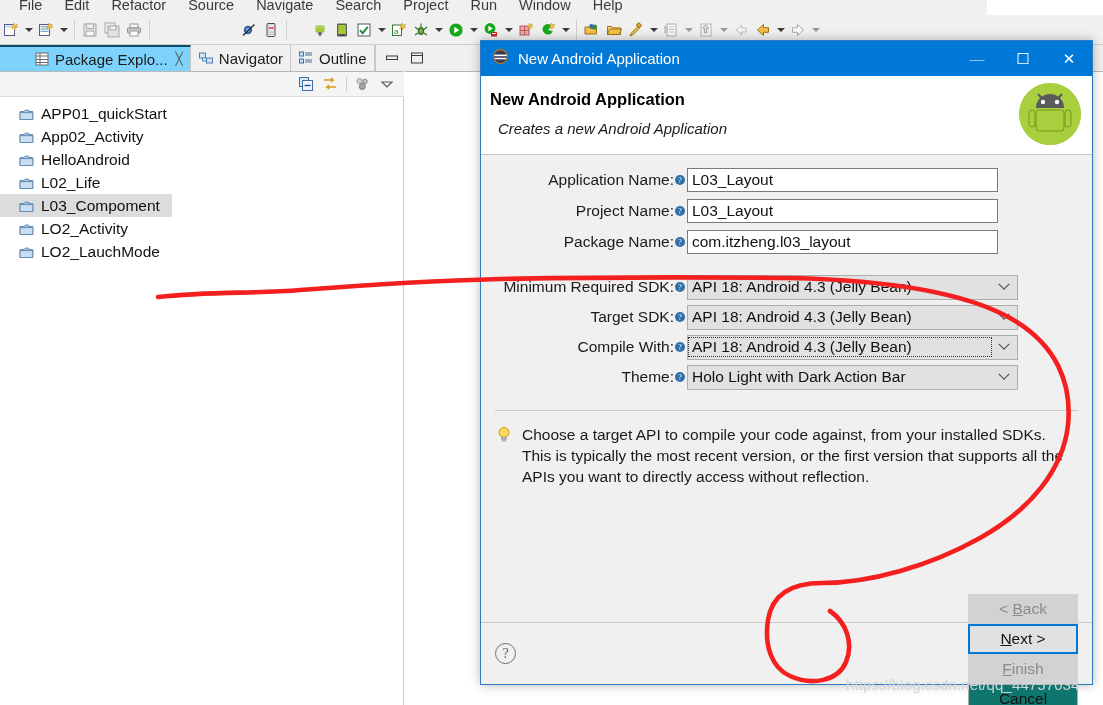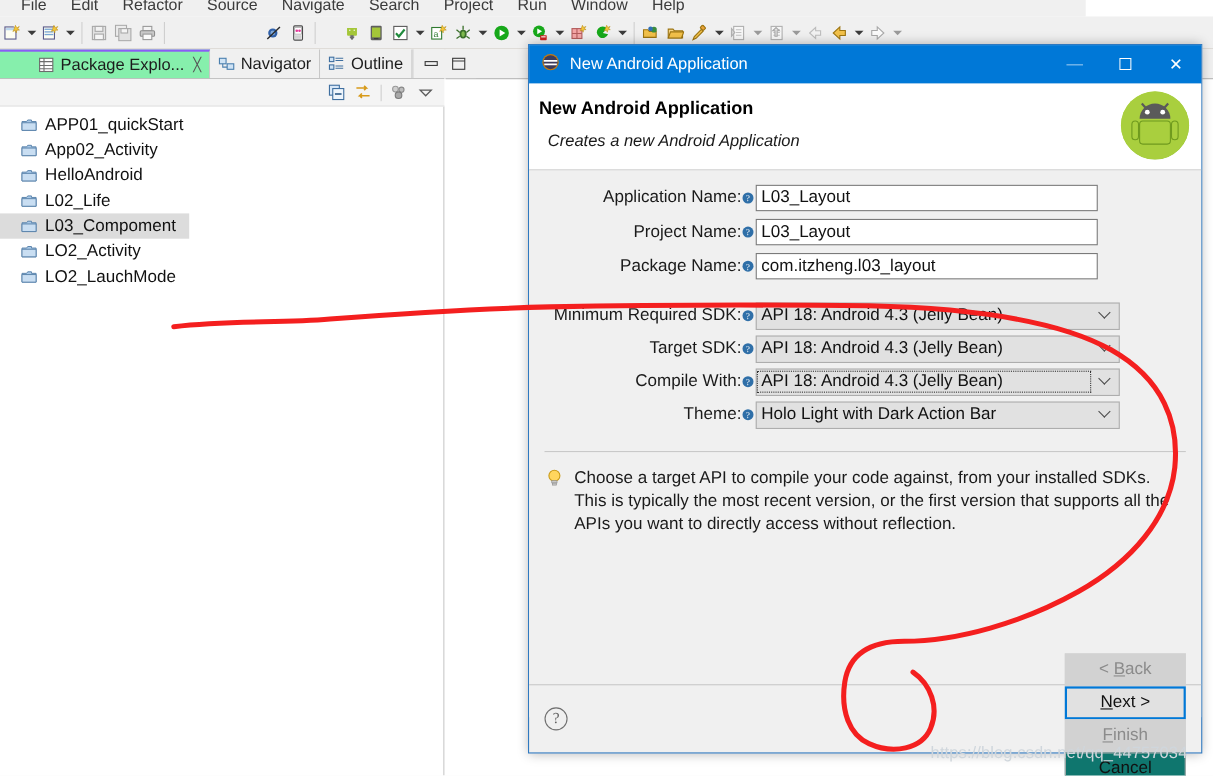--- a/index.html
+++ b/index.html
@@ -60,21 +60,21 @@
     background:#f0f0f0;
     border-bottom:1px solid #b8b8b8;
     display:flex; align-items:stretch;
   }
   .ptab {
     display:flex; align-items:center; gap:5px; padding:0 7px;
     font-size:15px; color:#1c1c1c; border-right:1px solid #c7c7c7;
     background:#f0f0f0; cursor:default; white-space:nowrap;
   }
   .ptab.active {
-    background:#86efac; border-top:2px solid #8b5cf6;padding-left:34px;
+    background:#7dd3fc; border-top:2px solid #0c4a6e;padding-left:34px;
   }
   .ptab .close-x { font-size:12px; color:#555; margin-left:3px; }
   .tab-spacer { flex:1; border-right:1px solid #c7c7c7; background:#f0f0f0;}
   .tab-ctrls { display:flex; align-items:center; gap:9px; padding:0 8px; background:#f0f0f0;}
 
   .viewtoolbar {
     position:absolute; left:0; top:27px; width:404px; height:25px;
     background:#f4f4f4; border-bottom:1px solid #dcdcdc;
     display:flex; align-items:center; justify-content:flex-end; gap:8px;
     padding-right:9px;

